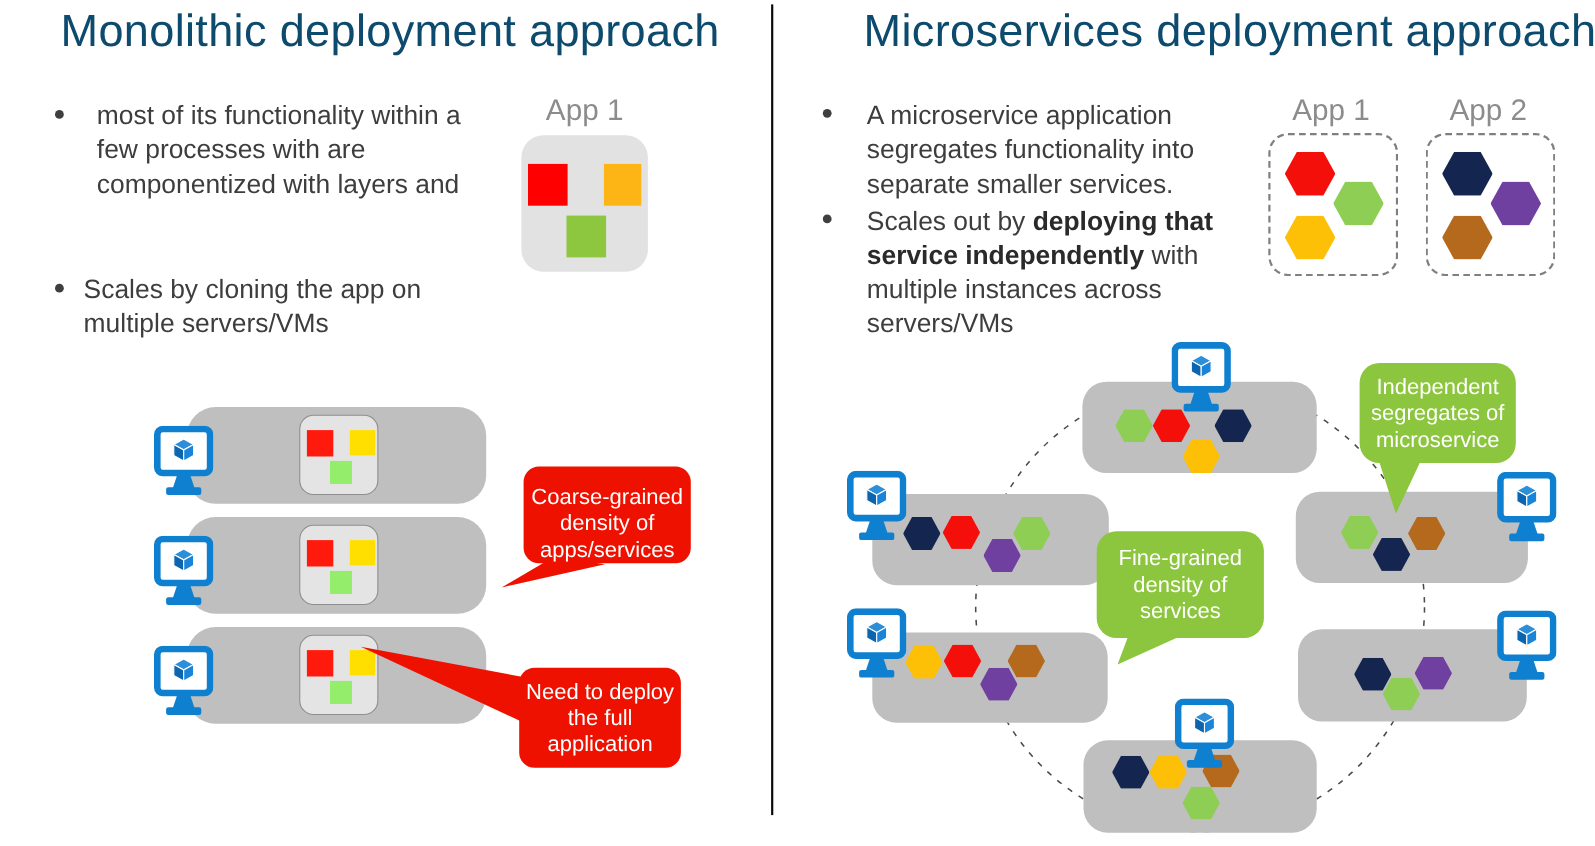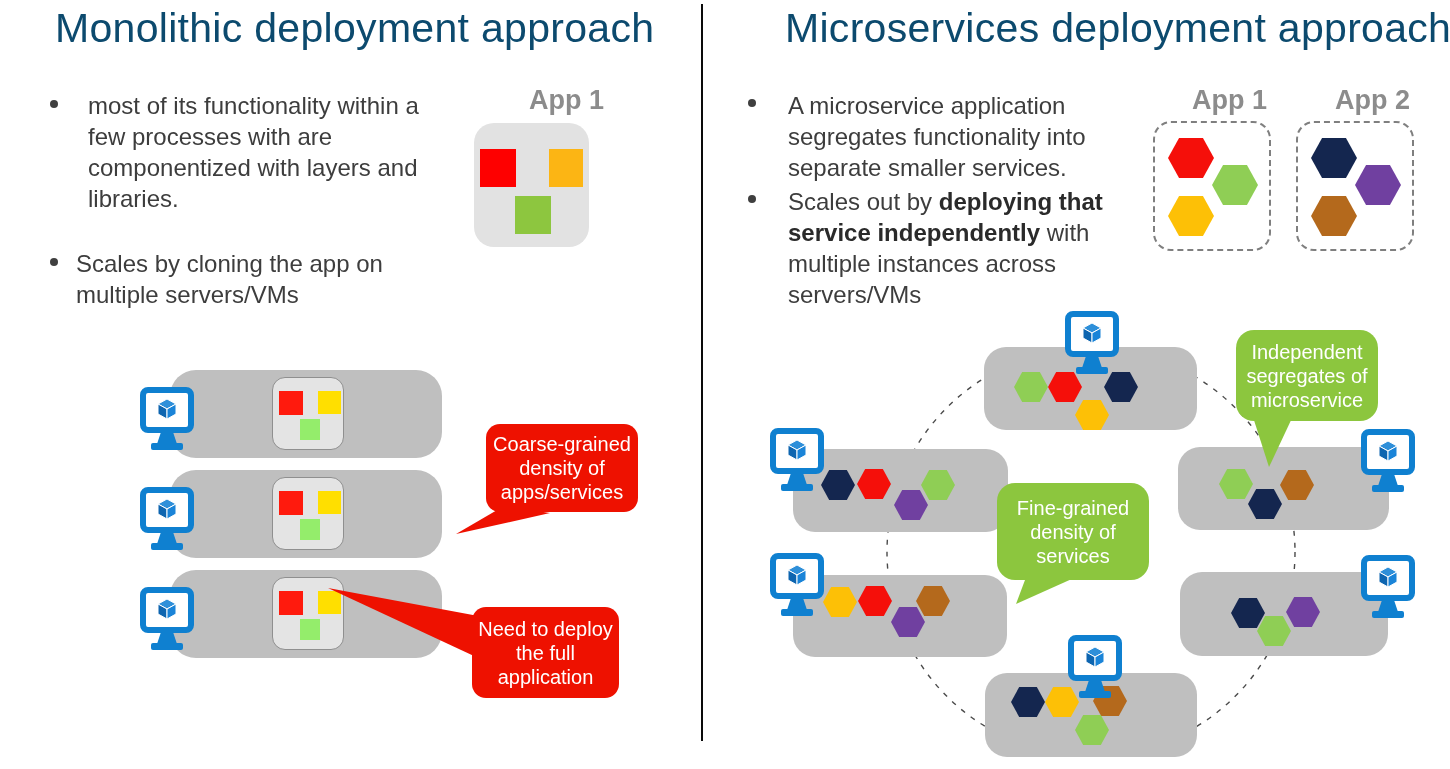--- a/index.html
+++ b/index.html
@@ -8,21 +8,21 @@
 
   .title{position:absolute;font-size:41px;font-weight:300;color:#0c4a6e;
          letter-spacing:.3px;white-space:nowrap;margin-left:11px;}
   .divider{position:absolute;left:701px;top:4px;width:2px;height:737px;background:#0a0a0a;}
 
   .dot{position:absolute;width:8px;height:8px;border-radius:50%;background:#3f3f3f;z-index:5;}
   .btxt{position:absolute;font-size:24px;line-height:31px;color:#3d3d3d;z-index:5;}
   .btxt .b{font-weight:bold;color:#2a2a2a;}
   .ln{display:block;}
 
-  .applabel{position:absolute;font-size:27px;font-weight:700;color:#8c8c8c;text-align:right;z-index:5;}
+  .applabel{position:absolute;font-size:27px;font-weight:400;color:#8c8c8c;text-align:center;z-index:5;}
   .appbox{position:absolute;background:var(--appGray);border-radius:20px;z-index:5;}
   .dashbox{position:absolute;border:2px dashed #7f7f7f;border-radius:18px;z-index:5;}
   .sq{position:absolute;}
 
   .srv-row{position:absolute;width:272px;height:88px;border-radius:26px;background:var(--serverGray);z-index:10;}
   .srv-box{position:absolute;border-radius:22px;background:var(--serverGray);z-index:10;}
   .minibox{position:absolute;left:102px;top:7px;width:70px;height:71px;background:var(--miniGray);
            border:1.5px solid #8f8f8f;border-radius:13px;}
 
   .hx{position:absolute;clip-path:polygon(24% 0,76% 0,100% 50%,76% 100%,24% 100%,0 50%);}
@@ -51,21 +51,20 @@
 
   <div class="divider"></div>
 
   <div class="title" style="left:44px;top:5px;">Monolithic deployment approach</div>
 
   <div class="dot" style="left:50px;top:100px;"></div>
   <div class="btxt" style="left:88px;top:90px;">
     <span class="ln">most of its functionality within a</span>
     <span class="ln">few processes with are</span>
     <span class="ln">componentized with layers and</span>
-    <span class="ln">libraries.</span>
   </div>
 
   <div class="dot" style="left:50px;top:258px;"></div>
   <div class="btxt" style="left:76px;top:248px;">
     <span class="ln">Scales by cloning the app on</span>
     <span class="ln">multiple servers/VMs</span>
   </div>
 
   <div class="applabel" style="left:459px;top:85px;width:145px;">App 1</div>
   <div class="appbox" style="left:474px;top:123px;width:115px;height:124px;">
@@ -259,21 +258,21 @@
   </svg>
 </div>
 
   <svg id="tails" width="1450" height="769">
     <polygon points="456,534 504,506 550,513" fill="var(--calloutRed)"></polygon>
     <polygon points="328,588 489,618 489,663" fill="var(--calloutRed)"></polygon>
     <polygon points="1016,604 1028,572 1074,578" fill="var(--calloutGreen)"></polygon>
     <polygon points="1252,414 1293,416 1269,467" fill="var(--calloutGreen)"></polygon>
   </svg>
 
-  <div class="bubble red" style="left:486px;top:424px;width:152px;height:88px;">
+  <div class="bubble red" style="left:476px;top:424px;width:152px;height:88px;justify-content:flex-end;">
     <span>Coarse-grained</span>
     <span>density of</span>
     <span>apps/services</span>
   </div>
 
   <div class="bubble red" style="left:472px;top:607px;width:147px;height:91px;">
     <span>Need to deploy</span>
     <span>the full</span>
     <span>application</span>
   </div>

